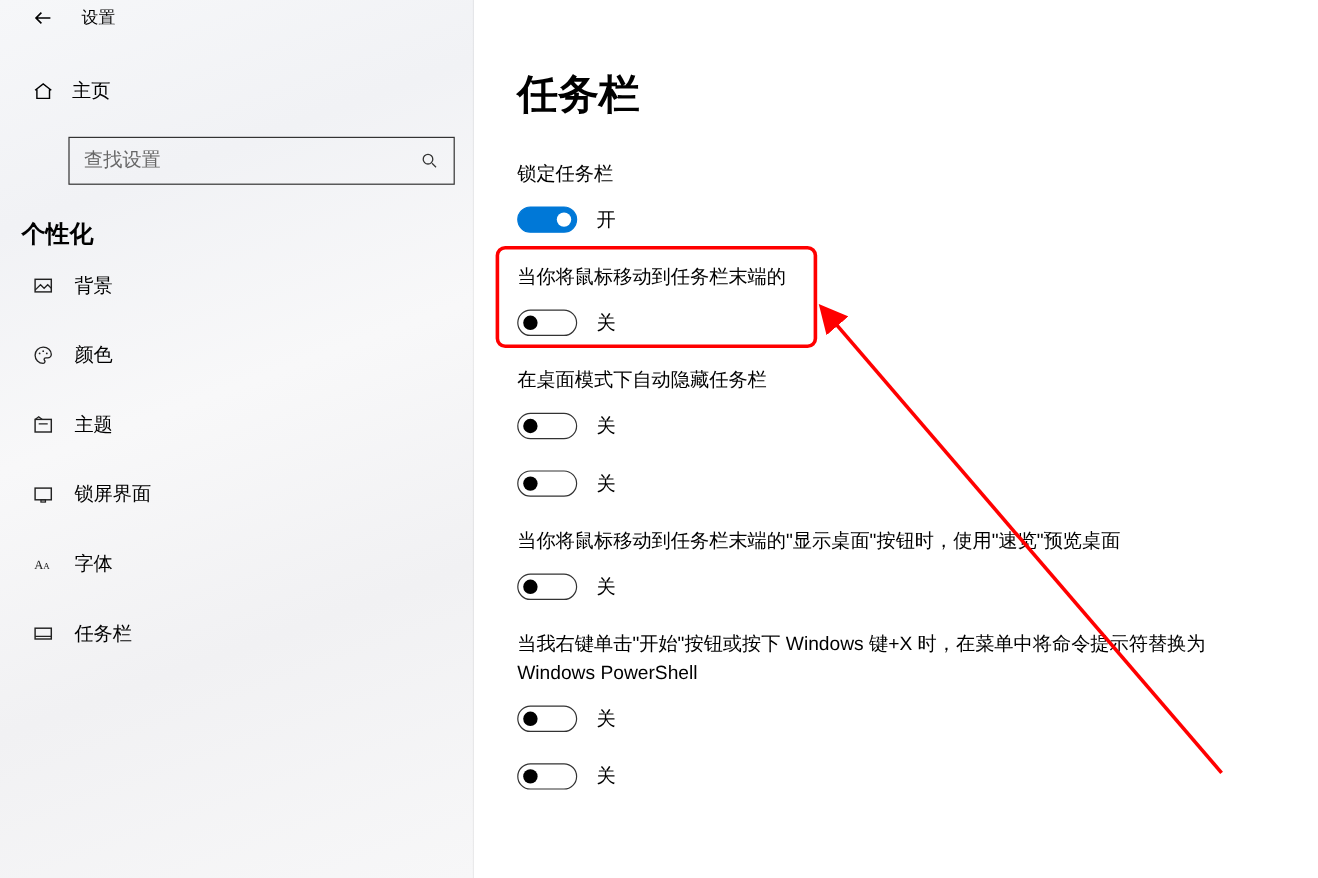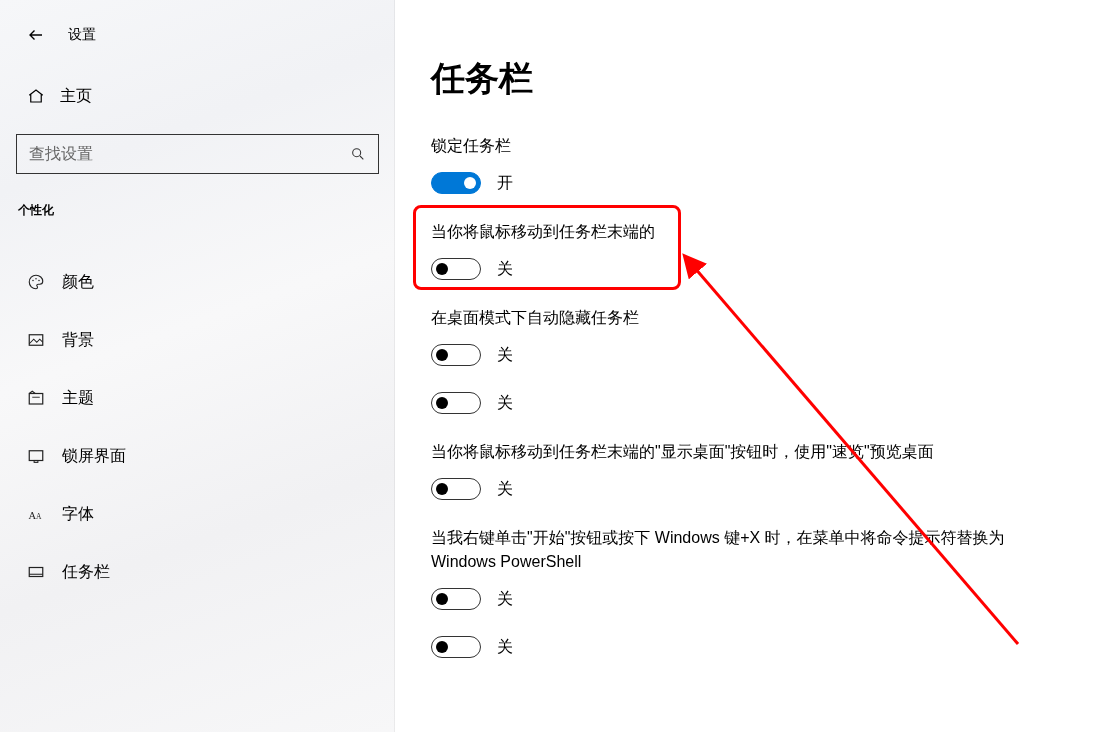--- a/index.html
+++ b/index.html
@@ -10,21 +10,21 @@
     background: #fff;
     color: #000;
     overflow: hidden;
     position: relative;
   }
   .container { display: flex; height: 100%; }
   .sidebar {
     width: 395px;
     height: 100%;
     background: linear-gradient(160deg, #f6f7f9 0%, #f1f2f5 22%, #f8f8f9 45%, #f1f1f3 70%, #f7f7f8 100%);
-    padding-top: 20px;
+    padding-top: 0;
     position: relative;
   }
   .sidebar::after{
     content:"";
     position:absolute; right:0; top:0; bottom:0;
     width:1px; background: rgba(0,0,0,0.05);
   }
   .top-row {
     display: flex; align-items: center;
     padding-left: 26px;
@@ -40,21 +40,21 @@
   .app-title { font-size: 14px; margin-left: 22px; }
   .home-row {
     display:flex; align-items:center;
     padding-left: 26px;
     height: 24px;
     margin-bottom: 26px;
   }
   .home-row .icon { width: 20px; height: 20px; display:flex; align-items:center; justify-content:center; }
   .home-row .icon svg { width: 18px; height: 18px; }
   .home-row .label { font-size: 16px; margin-left: 14px; font-family: Liberation Serif, serif; }
-  .search-wrap { padding: 0 16px 0 16px; margin-bottom: 28px; }
+  .search-wrap { padding: 0 16px 0 16px; margin-bottom: 28px; margin-left: 41px; }
   .search-box {
     height: 40px;
     border: 1px solid #333;
     display:flex; align-items:center;
     background: transparent;
   }
   .search-input {
     flex: 1 1 auto;
     border: none; outline: none;
     background: transparent;
@@ -62,23 +62,22 @@
     padding: 0 12px;
     color: #555;
   }
   .search-input::placeholder { color: #666; }
   .search-icon {
     width: 40px; display:flex; align-items:center; justify-content:center;
     color:#333;
   }
   .search-icon svg { width:16px; height:16px; }
   .section-title {
-    font-size: 12px; font-weight: 600;
+    font-size: 20px; font-weight: 600;
     padding-left: 18px;
-    margin-bottom: 34px;
   }
   .nav-list { list-style:none; margin:0; padding:0; }
   .nav-item {
     display:flex; align-items:center;
     height: 58px;
     padding-left: 26px;
   }
   .nav-item .icon { width:20px; height:20px; display:flex; align-items:center; justify-content:center; color:#222;}
   .nav-item .icon svg { width:18px; height:18px; }
   .nav-item .label { font-size:16px; margin-left:16px; }
@@ -163,36 +162,36 @@
         </span>
       </div>
     </div>
 
     <div class="section-title">个性化</div>
 
     <ul class="nav-list">
       <li class="nav-item">
         <span class="icon">
           <svg viewBox="0 0 24 24">
+              <rect x="3" y="5" width="18" height="14" fill="none" stroke="currentColor" stroke-width="1.6"></rect>
+              <polyline points="3,17 9,11 13,15 17,11 21,15" fill="none" stroke="currentColor" stroke-width="1.4"></polyline>
+            </svg>
+        </span>
+        <span class="label">背景</span>
+      </li>
+      <li class="nav-item">
+        <span class="icon">
+          <svg viewBox="0 0 24 24">
               <path d="M12 3a9 9 0 1 0 0 18c1.5 0 2-1 2-2s-1-1.5-1-2.5 1-1.5 2-1.5h2a4 4 0 0 0 4-4c0-4.4-4-8-9-8z" fill="none" stroke="currentColor" stroke-width="1.5"></path>
               <circle cx="8" cy="10" r="1" fill="currentColor"></circle>
               <circle cx="12" cy="7.5" r="1" fill="currentColor"></circle>
               <circle cx="16" cy="10" r="1" fill="currentColor"></circle>
             </svg>
         </span>
         <span class="label">颜色</span>
-      </li>
-      <li class="nav-item">
-        <span class="icon">
-          <svg viewBox="0 0 24 24">
-              <rect x="3" y="5" width="18" height="14" fill="none" stroke="currentColor" stroke-width="1.6"></rect>
-              <polyline points="3,17 9,11 13,15 17,11 21,15" fill="none" stroke="currentColor" stroke-width="1.4"></polyline>
-            </svg>
-        </span>
-        <span class="label">背景</span>
       </li>
       <li class="nav-item">
         <span class="icon">
           <svg viewBox="0 0 24 24">
               <rect x="3" y="6" width="18" height="14" fill="none" stroke="currentColor" stroke-width="1.6"></rect>
               <path d="M3 6l4-3 4 3" fill="none" stroke="currentColor" stroke-width="1.4"></path>
               <line x1="7" y1="11" x2="17" y2="11" stroke="currentColor" stroke-width="1.2"></line>
             </svg>
         </span>
         <span class="label">主题</span>

